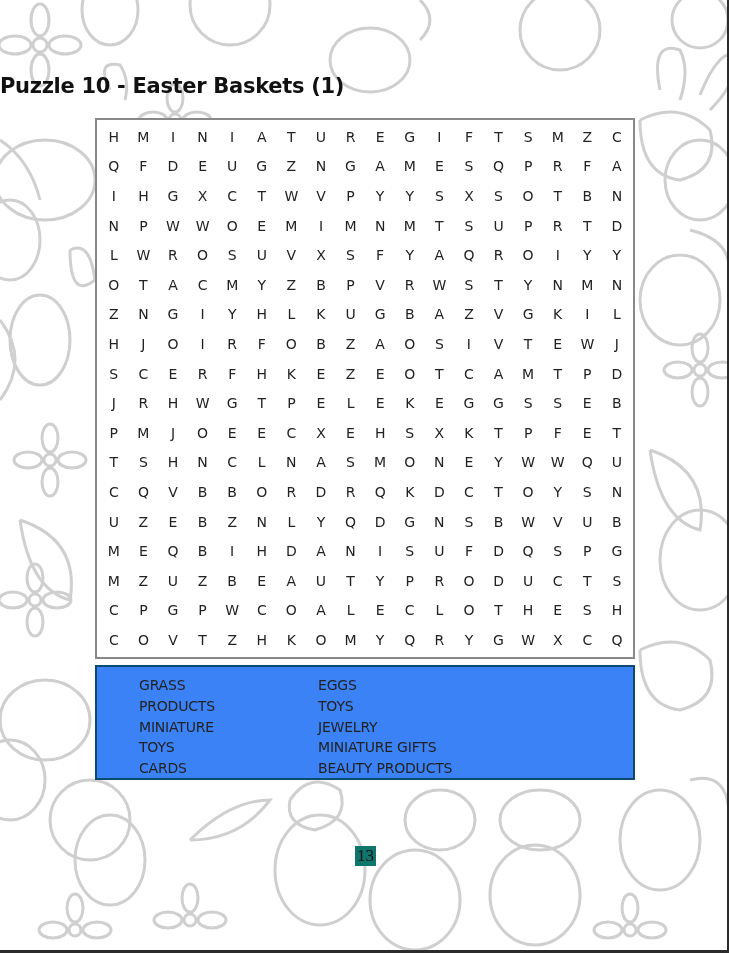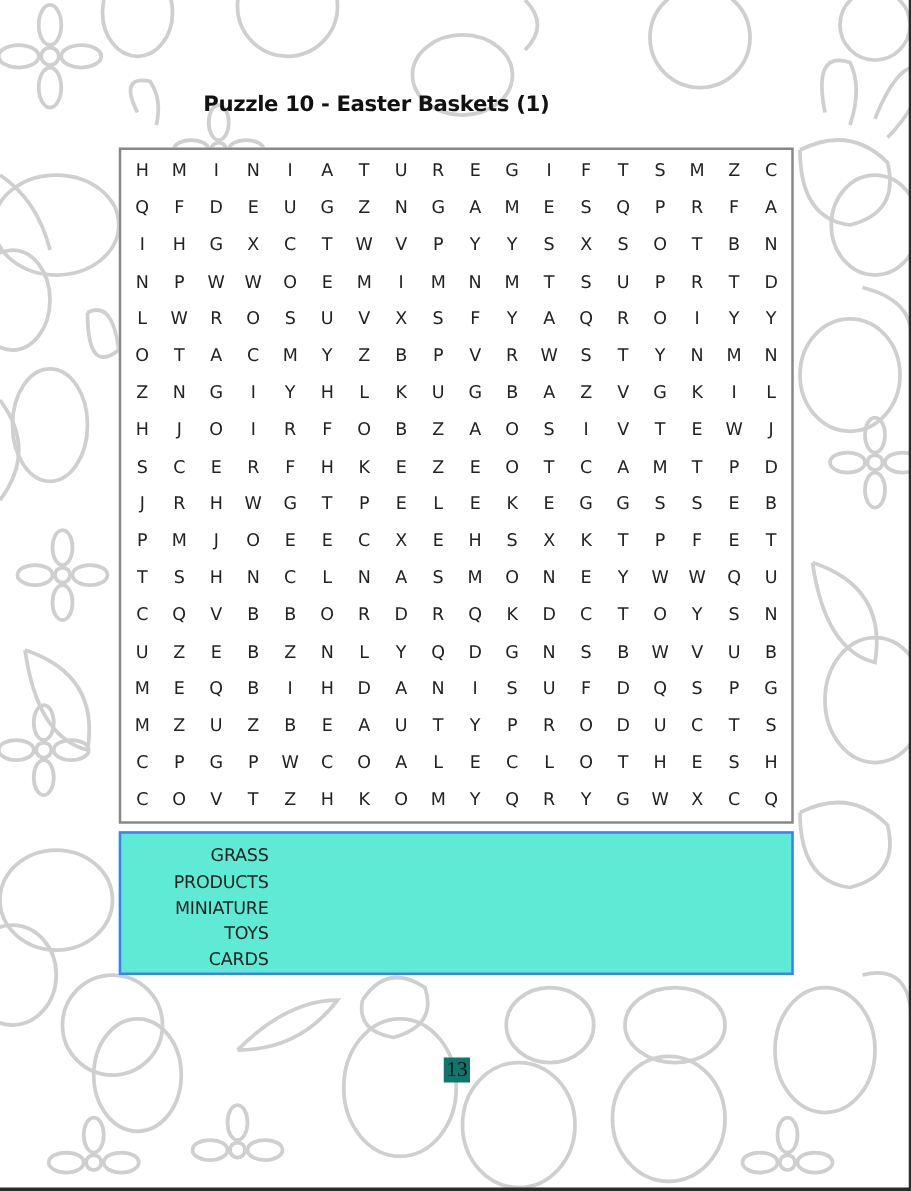--- a/index.html
+++ b/index.html
@@ -8,41 +8,41 @@
     background: #ffffff;
     font-family: "Liberation Sans", "DejaVu Sans", sans-serif;
   }
   .page-frame {
     position: absolute; left: 0; top: 0; width: 727px; height: 950px;
     border-right: 2px solid #2b2b2b; border-bottom: 3px solid #2b2b2b;
     box-sizing: content-box;
   }
   .bg-art { position: absolute; left: 0; top: 0; width: 729px; height: 953px; }
   .title {
-    position: absolute; left: 0; width: 602px; top: 74px; text-align: center;
-    font-family: "DejaVu Sans", sans-serif; font-weight: bold; font-size: 17px;
+    position: absolute; left: 0; width: 602px; top: 74px; text-align: left;
+    font-family: "DejaVu Sans", sans-serif; font-weight: bold; font-size: 21px;
     color: #111; letter-spacing: -0.3px;
   }
   .grid-box {
     position: absolute; left: 95px; top: 118px; width: 536px; height: 537px;
     border: 2px solid #888; background: #fff;
   }
   .grid {
     position: absolute; left: 0; top: 2px;
     display: grid; grid-template-columns: repeat(18, 29.6px);
     grid-auto-rows: 29.6px;
     padding-left: 2px;
   }
   .cell {
     display: flex; align-items: center; justify-content: center;
     font-family: "DejaVu Sans", sans-serif; font-size: 14px; color: #222;
   }
   .words-box {
     position: absolute; left: 95px; top: 665px; width: 536px; height: 111px;
-    border: 2px solid #3b82f6; background: #5eead4; text-align: right;
+    border: 2px solid #0c4a6e; background: #3b82f6;
   }
   .word-col { position: absolute; top: 8px; }
   .word {
     font-family: "DejaVu Sans", sans-serif; font-size: 14px; color: #222;
     line-height: 20.8px; white-space: nowrap; letter-spacing: -0.2px;
   }
   .page-number {
     position: absolute; left: 355px; top: 846px; font-size: 17px;
     font-family: "Liberation Serif", serif; color: #111; background: #0f766e;
     padding: 0 2px;
@@ -480,15 +480,22 @@
 </div>
 
 <div class="words-box">
   <div class="word-col" id="col0" style="left:42px;">
       <div class="word">GRASS</div>
       <div class="word">PRODUCTS</div>
       <div class="word">MINIATURE</div>
       <div class="word">TOYS</div>
       <div class="word">CARDS</div>
     </div>
+  <div class="word-col" id="col1" style="left:221px;">
+      <div class="word">EGGS</div>
+      <div class="word">TOYS</div>
+      <div class="word">JEWELRY</div>
+      <div class="word">MINIATURE GIFTS</div>
+      <div class="word">BEAUTY PRODUCTS</div>
+    </div>
 </div>
 
 <div class="page-number">13</div>
 
 </body></html>

